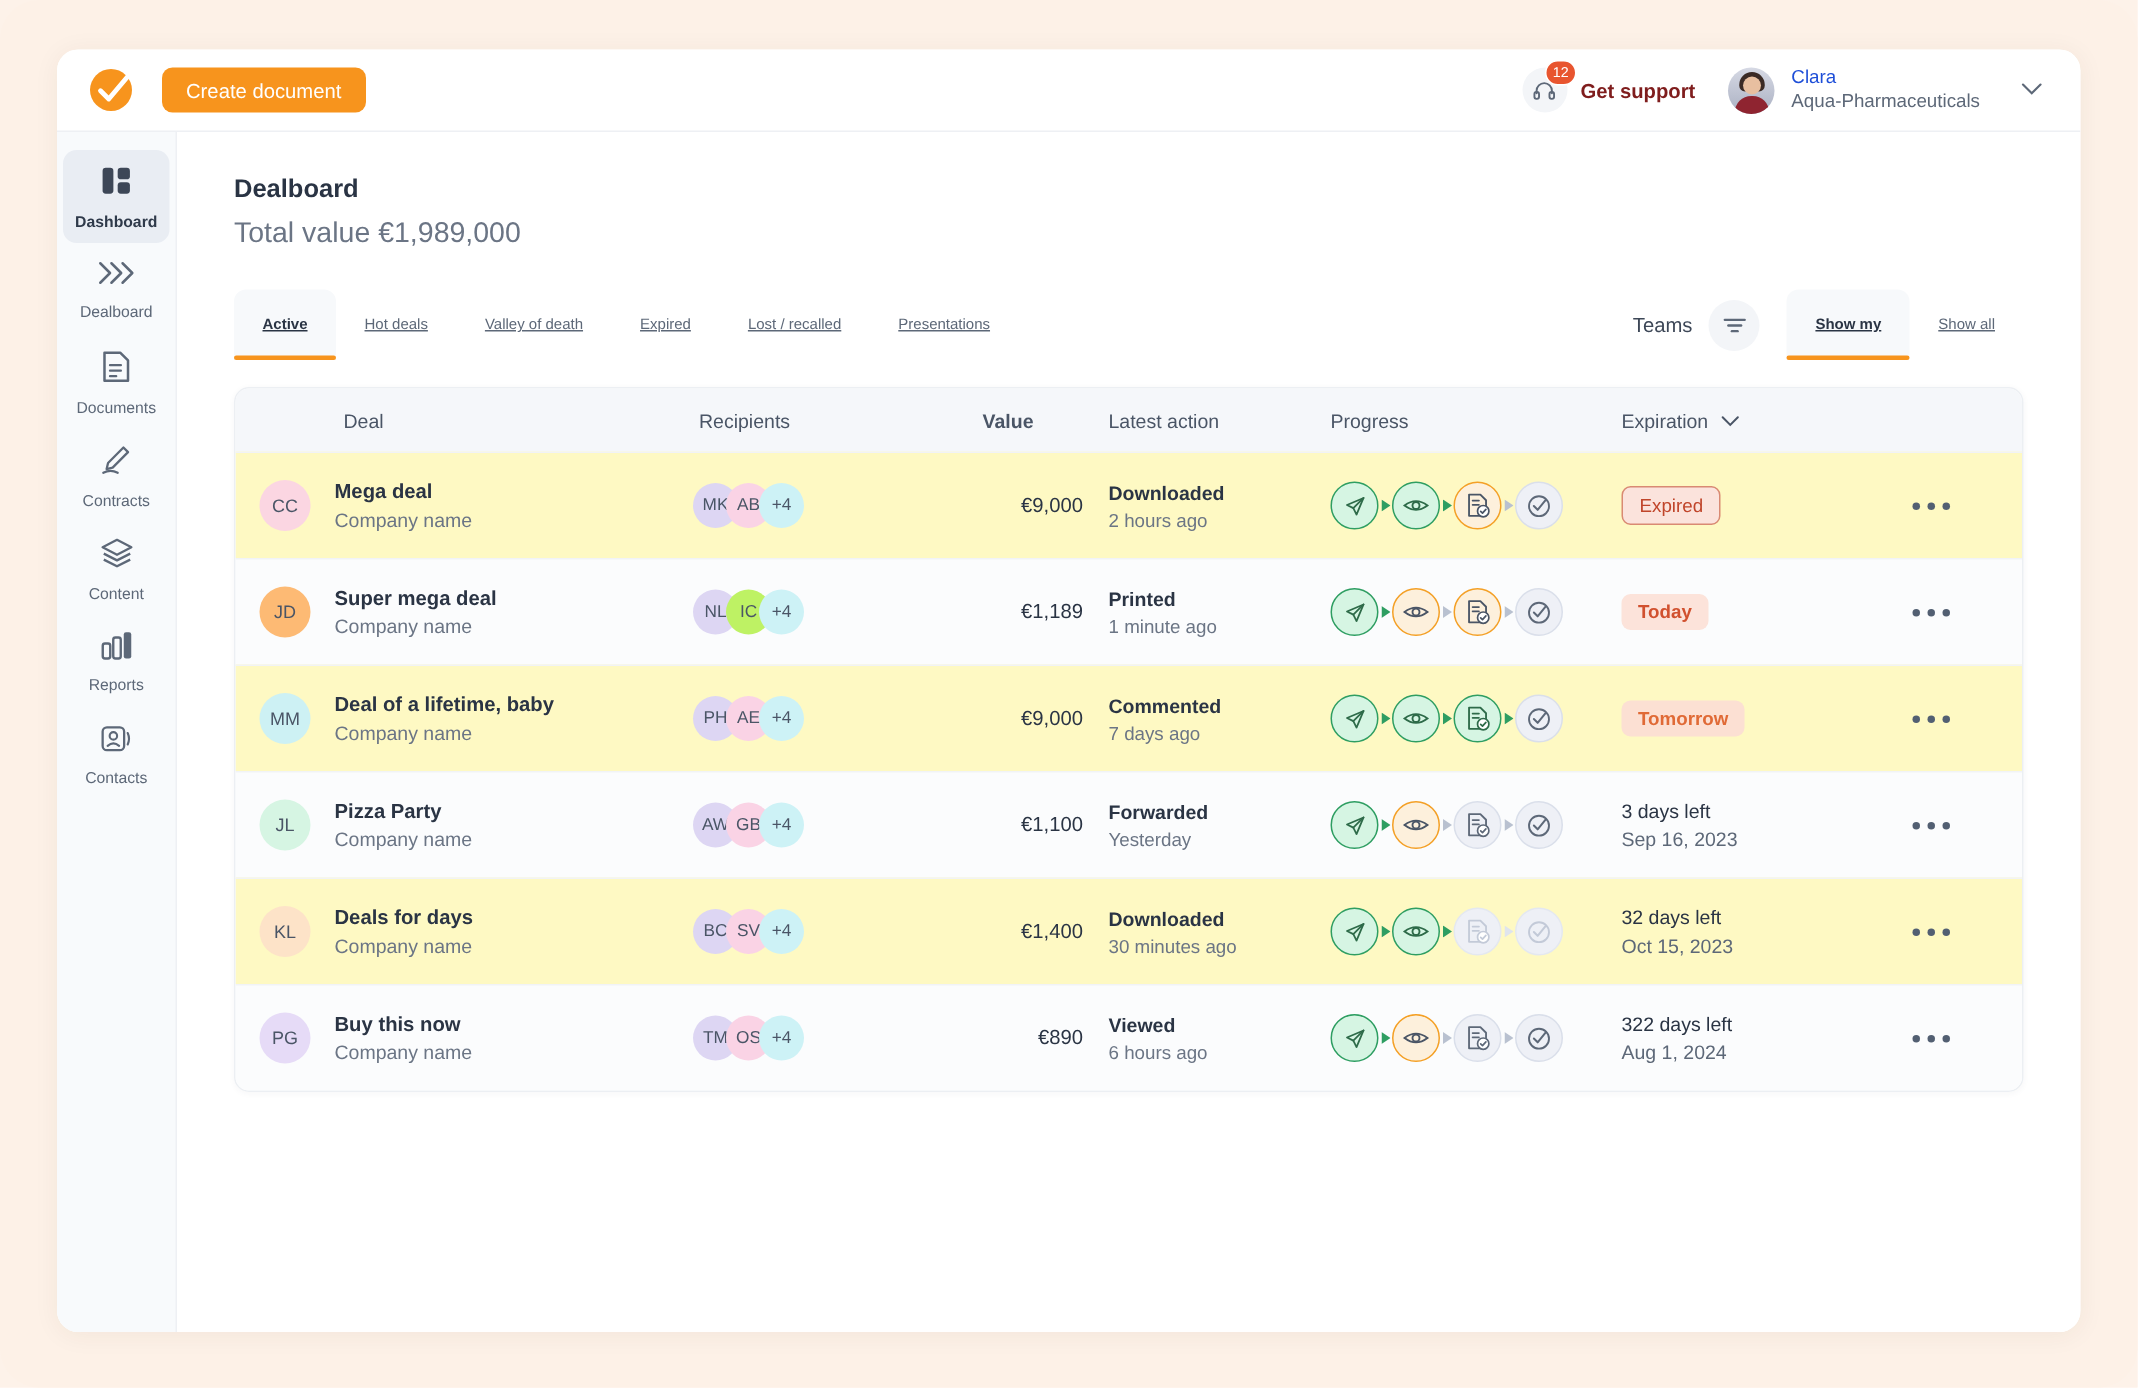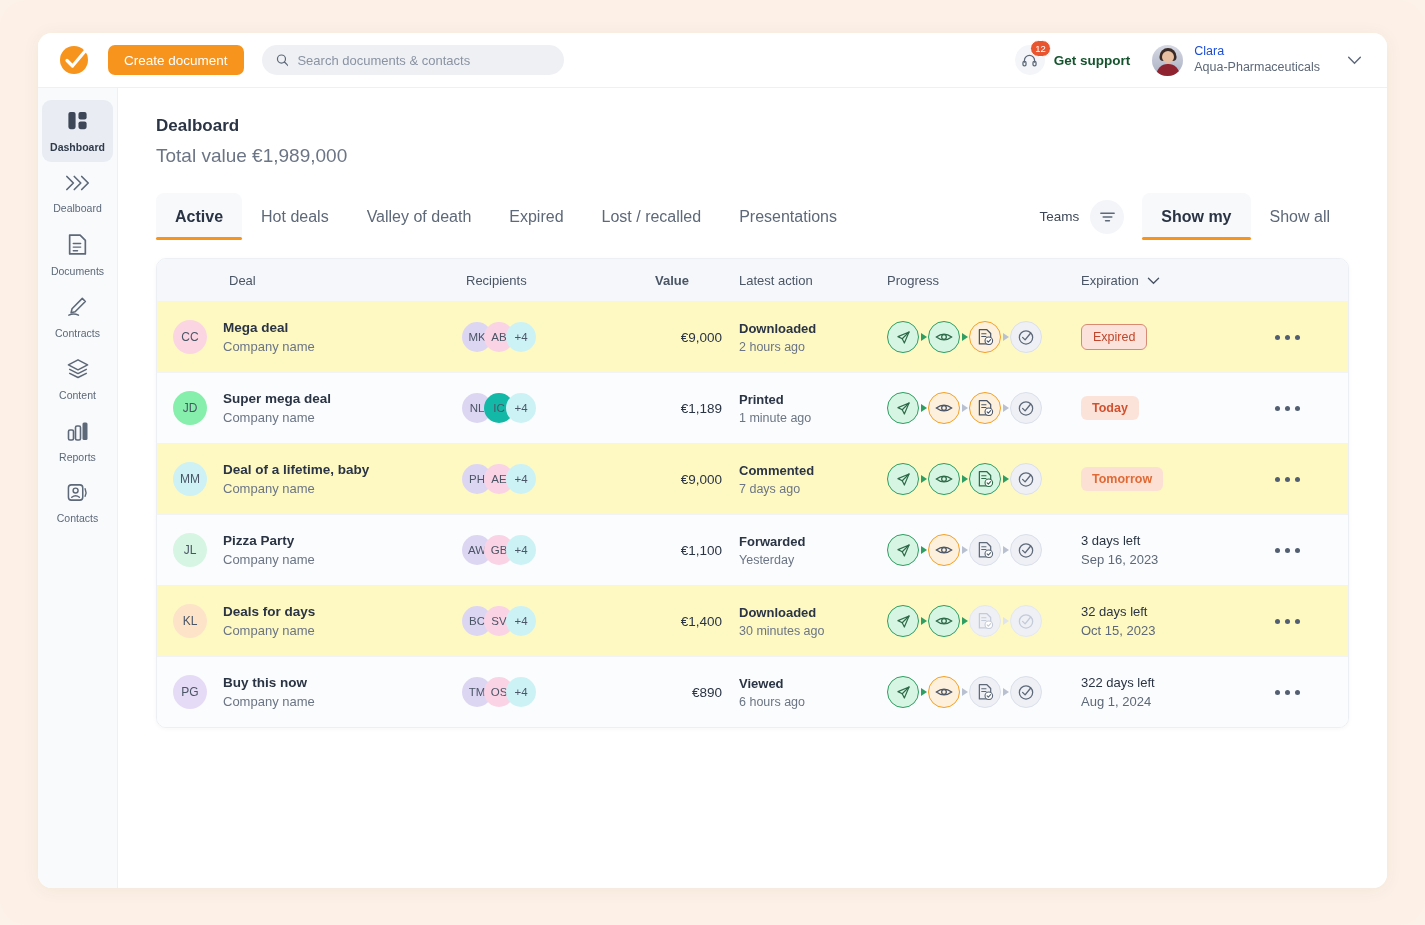--- a/index.html
+++ b/index.html
@@ -95,21 +95,21 @@
     position: absolute; top: -5px; right: -6px;
     min-width: 17px; height: 17px;
     border-radius: 9px;
     background: #e8552f;
     color: #fff;
     font-size: 9.5px;
     display: flex; align-items: center; justify-content: center;
     padding: 0 4px;
     border: 1.5px solid #fff;
   }
-  .support-label { font-size: 13.5px; color: #14532d; font-weight: bold; }
+  .support-label { font-size: 13.5px; color: #7f1d1d; font-weight: bold; }
 
   .user { display: flex; align-items: center; gap: 11px; cursor: pointer; }
   .avatar-photo {
     width: 31px; height: 31px; border-radius: 50%;
     overflow: hidden; position: relative;
     background: linear-gradient(#d6d9e4, #aab0c2);
     flex: 0 0 31px;
   }
   .avatar-photo .face { position: absolute; left: 50%; top: 6px; transform: translateX(-50%);
      width: 12px; height: 12px; border-radius: 50%; background: #e8bfa0; }
@@ -155,26 +155,27 @@
 
   .tabs-row {
     display: flex; align-items: flex-end;
     margin-top: 26px;
     height: 47px;
   }
   .tab {
     padding: 0 19px;
     height: 47px;
     display: flex; align-items: center;
-    font-size: 16px;
+    font-size: 10px;
     color: #5d6878;
     cursor: pointer;
     position: relative;
     border-radius: 8px 8px 0 0;
     white-space: nowrap;
+    text-decoration: underline;
   }
   .tab.active { background: #f7f9fb; color: #2a3444; font-weight: bold; }
   .tab.active::after {
     content: ""; position: absolute; left: 0; right: 0; bottom: 0;
     height: 3px; background: #f7941d; border-radius: 2px;
   }
   .tabs-right { margin-left: auto; display: flex; align-items: flex-start; }
   .teams {
     display: flex; align-items: center; gap: 11px;
     margin-right: 18px; height: 47px; cursor: pointer;
@@ -282,27 +283,20 @@
 
     <div class="logo">
       <div class="circ"></div>
       <svg width="34" height="34" viewBox="0 0 34 34">
         <path d="M9 17.5 L14.5 23 L28 7" stroke="#ffffff" stroke-width="3.2" fill="none" stroke-linecap="round" stroke-linejoin="round"></path>
       </svg>
     </div>
 
     <button class="create-btn">Create document</button>
 
-    <div class="search-wrap">
-      <svg width="14" height="14" viewBox="0 0 16 16">
-        <circle cx="6.8" cy="6.8" r="5" fill="none" stroke="#5d6878" stroke-width="1.5"></circle>
-        <line x1="10.5" y1="10.5" x2="15" y2="15" stroke="#5d6878" stroke-width="1.5" stroke-linecap="round"></line>
-      </svg>
-      <input type="text" placeholder="Search documents &amp; contacts" style="">
-    </div>
 
     <div class="topbar-right">
 
       <div class="support">
         <div class="support-icon">
           <svg width="17" height="17" viewBox="0 0 20 20">
             <path d="M4 12 V10 a6 6 0 0 1 12 0 v2" fill="none" stroke="#5d6878" stroke-width="1.5" stroke-linecap="round"></path>
             <rect x="2.3" y="11" width="3.6" height="5.4" rx="1.6" fill="none" stroke="#5d6878" stroke-width="1.5"></rect>
             <rect x="14.1" y="11" width="3.6" height="5.4" rx="1.6" fill="none" stroke="#5d6878" stroke-width="1.5"></rect>
           </svg>
@@ -534,30 +528,30 @@
     <div class="c-menu">
       <span class="dots">
                   <span></span>
                   <span></span>
                   <span></span>
                 </span>
     </div>
   </div>
             <div class="tr alt">
     <div class="c-deal">
-      <span class="row-avatar" style="background:#86efac">JD</span>
+      <span class="row-avatar" style="background:#fdba74">JD</span>
       <span>
         <span class="deal-name" style="display:block">Super mega deal</span>
         <span class="deal-co" style="display:block">Company name</span>
       </span>
     </div>
     <div class="c-rec">
                 <span class="rec-stack">
                   <span class="rec" style="background:#ddd6f3">NL</span>
-                  <span class="rec" style="background:#14b8a6">IC</span>
+                  <span class="rec" style="background:#bef264">IC</span>
                   <span class="rec" style="background:#cdf2f6">+4</span>
                 </span>
               </div>
     <div class="c-val"><span class="val">€1,189</span></div>
     <div class="c-act">
       <div class="act-title">Printed</div>
       <div class="act-time">1 minute ago</div>
     </div>
     <div class="c-prog">
                 <span class="prog">

